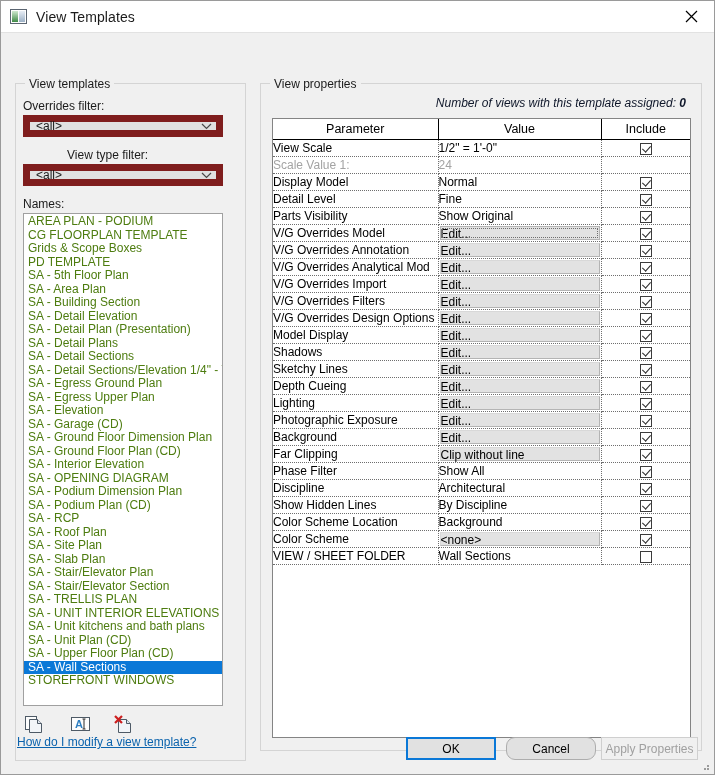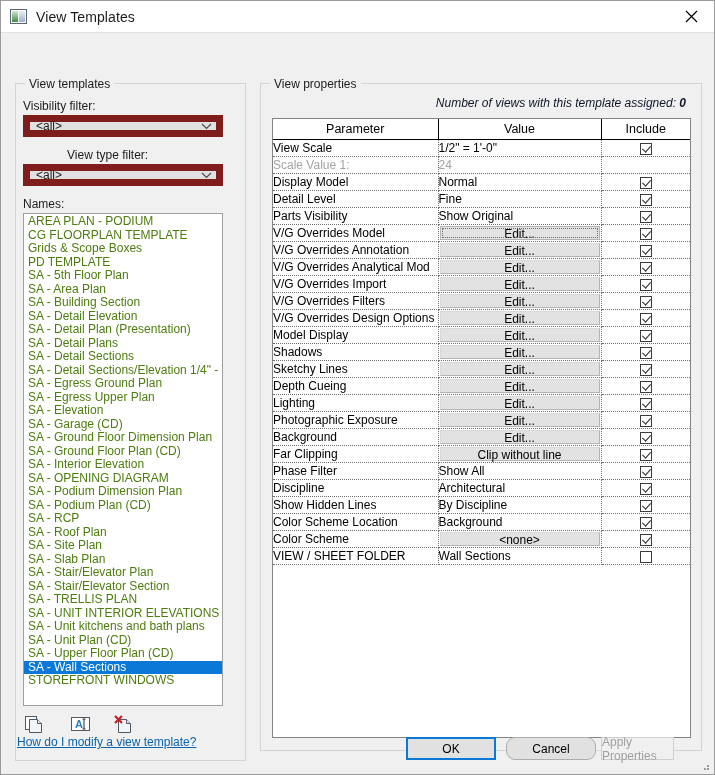--- a/index.html
+++ b/index.html
@@ -229,21 +229,21 @@
   tr.dim td.c-param, tr.dim td.c-value { color: #a3a3a3; }
   .cell-btn {
     display: block;
     margin: 0 1px;
     height: 14px;
     line-height: 14px;
     background: #e2e2e2;
     border: 1px solid #b4b4b4;
     border-top-color: #d8d8d8;
     border-left-color: #d8d8d8;
-    text-align: center;
+    text-align: left;
     font-size: 12px;
     color: #000;
     box-sizing: border-box;
     cursor: default;
   }
   .cell-btn.focused {
     border: 1px solid #b4b4b4;
     outline: 1px dotted #6e6e6e;
     outline-offset: -3px;
   }
@@ -293,21 +293,21 @@
     background: #e1e1e1;
     border: 2px solid #0a78d7;
   }
   .btn.disabled {
     color: #a0a0a0;
     background: #f0f0f0;
     border-color: #cfcfcf;
   }
   #btn-ok     { left: 405px; bottom: 14px; width: 90px; }
   #btn-cancel { left: 505px; bottom: 14px; width: 90px; border-radius: 9px; }
-  #btn-apply  { left: 600px; bottom: 14px; width: 73px; margin-top: 32px; }
+  #btn-apply  { left: 600px; bottom: 14px; width: 97px; margin-top: 32px; }
   .resize-grip {
     position: absolute;
     right: 3px; bottom: 2px;
     width: 12px; height: 12px;
   }
 </style>
 </head>
 <body>
 
 <div class="window">
@@ -326,21 +326,21 @@
     </div>
   </div>
   <div class="title-sep"></div>
 
   <div class="dlg-body">
 
     <div class="groupbox" id="gb-left">
       <div class="gb-title">View templates</div>
     </div>
 
-    <div class="field-label" style="left:22px; top:66px;">Visibility filter:</div>
+    <div class="field-label" style="left:22px; top:66px;">Overrides filter:</div>
     <div class="combo" style="left:22px; top:82px; width:200px;">
       <div class="combo-val">&lt;all&gt;</div>
       <div class="combo-arrow">
         <svg width="11" height="7" viewBox="0 0 11 7">
             <path d="M1 1 L5.5 5.5 L10 1" stroke="#4a4a4a" stroke-width="1.2" fill="none"></path>
           </svg>
       </div>
     </div>
 
     <div class="field-label" style="left:22px; top:115px;margin-left:44px;">View type filter:</div>

